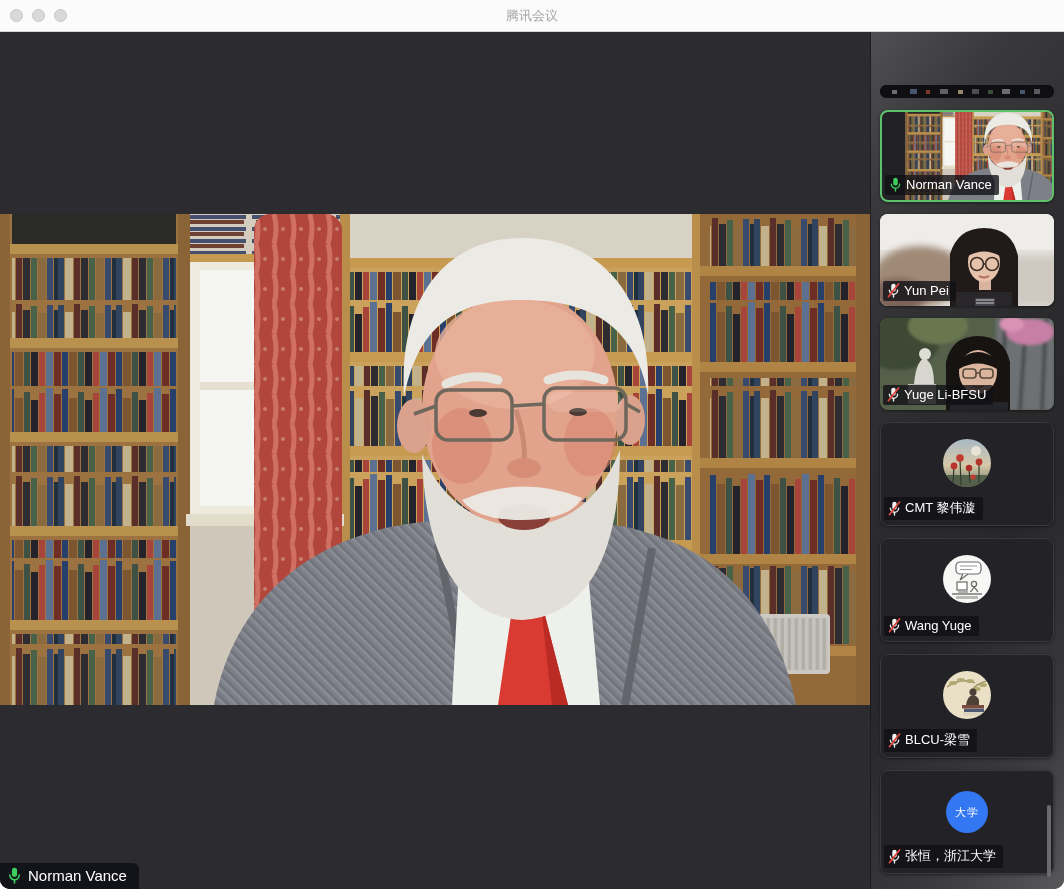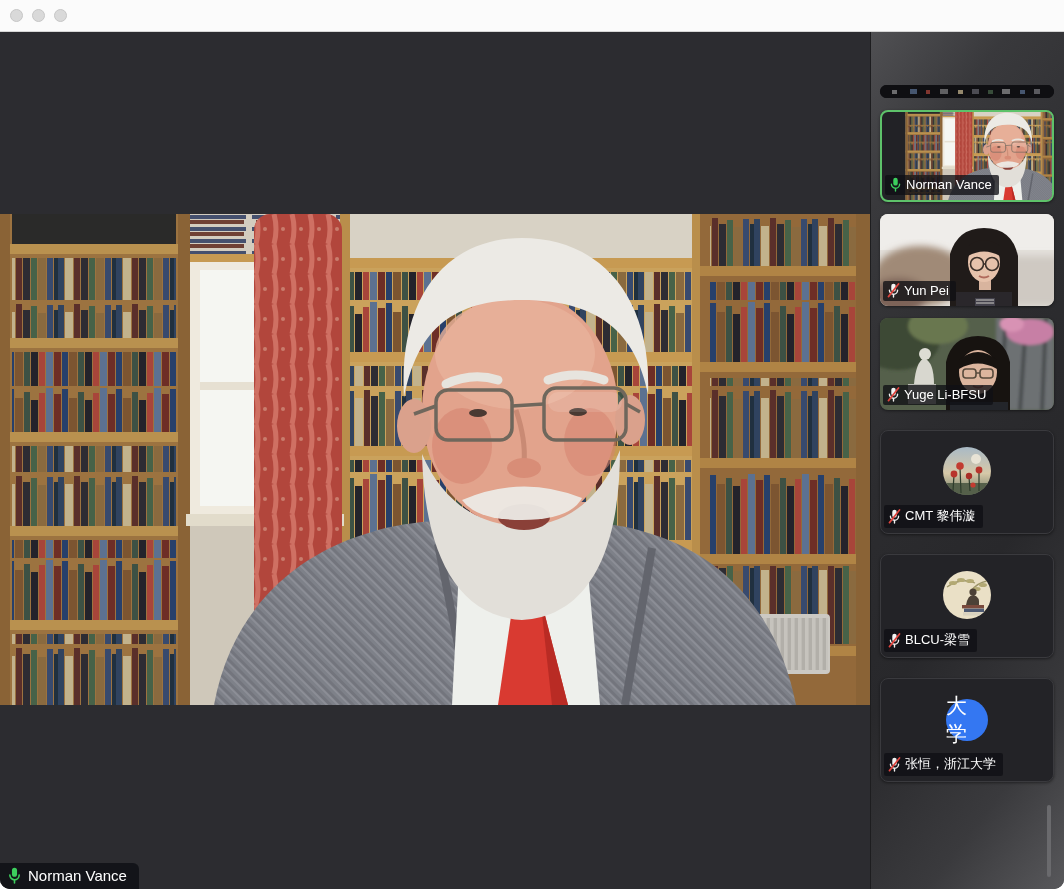--- a/index.html
+++ b/index.html
@@ -16,28 +16,28 @@
   .stage{position:absolute;left:0;right:0;top:182px;height:491px;background:#cfc8bb;}
   .stage svg{display:block;width:100%;height:100%;}
   .nametag{position:absolute;left:0;bottom:0;display:flex;align-items:center;gap:6px;background:rgba(15,17,21,.85);color:#fff;font-size:15px;padding:4px 12px 5px 7px;border-radius:0 6px 0 0;}
   .nametag .mic{width:15px;height:17px;}
   
   .sidebar{width:194px;flex:none;position:relative;border-left:1px solid #1d1d1f;box-sizing:border-box;
     background:linear-gradient(128deg,#505053 0%,#39393c 16%,#2c2c2f 42%,#28282b 62%,#3a3a3d 84%,#58585b 100%);}
   .tile{position:relative;width:174px;margin-left:9px;border-radius:8px;overflow:hidden;background:#222226;box-shadow:0 1px 3px rgba(0,0,0,.45);}
   .tile svg.fill{position:absolute;inset:0;width:100%;height:100%;display:block;}
   .tile-video{height:92px;margin-top:12px;}
-  .tile-avatar{height:104px;margin-top:20px;background:#232327;border:1px solid #3a3a3e;box-sizing:border-box;}
+  .tile-avatar{height:104px;margin-top:12px;background:#232327;border:1px solid #3a3a3e;box-sizing:border-box;}
   .tile-active{border:2px solid #5ec26a;box-sizing:border-box;}
   .tile-partial{height:13px;margin-top:53px;border-radius:8px;background:#0f0f12;box-shadow:none;}
   .tile-label{position:absolute;left:3px;bottom:5px;display:flex;align-items:center;gap:4px;background:rgba(15,16,20,.78);color:#fff;font-size:13px;padding:2px 7px 3px 4px;border-radius:2px;max-width:160px;white-space:nowrap;}
   .tile-label .mic{width:13px;height:15px;flex:none;}
   .avatar{position:absolute;left:50%;top:16px;transform:translateX(-50%);width:48px;height:48px;border-radius:50%;overflow:hidden;}
   .avatar svg{display:block;width:100%;height:100%;}
-  .avatar-blue{position:absolute;left:50%;top:20px;transform:translateX(-50%);width:42px;height:42px;border-radius:50%;background:#3477f2;color:#fff;font-size:21px;display:flex;align-items:center;justify-content:center;letter-spacing:1px;}
+  .avatar-blue{position:absolute;left:50%;top:20px;transform:translateX(-50%);width:42px;height:42px;border-radius:50%;background:#3477f2;color:#fff;font-size:11px;display:flex;align-items:center;justify-content:center;letter-spacing:1px;}
   .scrollthumb{position:absolute;right:13px;bottom:12px;width:4px;height:72px;border-radius:2px;background:#6a6a6d;}
   .specks{position:absolute;left:0;top:0;width:100%;height:100%;}
 </style>
 </head>
 <body>
 
 <svg width="0" height="0" style="position:absolute" aria-hidden="true">
   <defs>
     <pattern id="books-a" width="54" height="86" patternUnits="userSpaceOnUse">
       <rect x="0" y="8" width="7" height="78" fill="#6e2e26"></rect>
@@ -210,20 +210,21 @@
 </svg>
 
 <div class="window">
 
   <div class="titlebar">
     <div class="traffic">
       <div class="tl-btn"></div>
       <div class="tl-btn"></div>
       <div class="tl-btn"></div>
     </div>
+    <div class="win-title">腾讯会议</div>
   </div>
 
   <div class="content">
 
     <div class="main">
       <div class="stage">
         <svg viewBox="0 0 870 491" preserveAspectRatio="xMidYMid slice">
             <use href="#scene-vance"></use>
           </svg>
       </div>
@@ -358,20 +359,42 @@
           </svg>
         </div>
         <div class="tile-label">
           <svg class="mic">
               <use href="#mic-off"></use>
             </svg>
           <span>CMT 黎伟漩</span>
         </div>
       </div>
 
+      <div class="tile tile-avatar">
+        <div class="avatar">
+          <svg viewBox="0 0 48 48">
+            <rect width="48" height="48" fill="#f7f7f5"></rect>
+            <rect x="13" y="7" width="25" height="12" rx="4" fill="#ffffff" stroke="#6a6a68" stroke-width="1.2"></rect>
+            <path d="M20 19 l-3 6 l8 -6" fill="#ffffff" stroke="#6a6a68" stroke-width="1.2"></path>
+            <path d="M17 11 h17 M17 14.5 h12" stroke="#9a9a98" stroke-width="1"></path>
+            <rect x="14" y="27" width="10" height="8" fill="#ffffff" stroke="#6a6a68" stroke-width="1.2"></rect>
+            <path d="M15 37 h10" stroke="#6a6a68" stroke-width="1.2"></path>
+            <circle cx="31" cy="29" r="2.6" fill="none" stroke="#6a6a68" stroke-width="1.2"></circle>
+            <path d="M31 32 q-2 4 -4 5 M31 32 q3 3 4 5" stroke="#6a6a68" stroke-width="1.2" fill="none"></path>
+            <path d="M9 39 h30" stroke="#7a7a78" stroke-width="1.4"></path>
+            <rect x="13" y="41" width="22" height="3" fill="#b9b9b7"></rect>
+          </svg>
+        </div>
+        <div class="tile-label">
+          <svg class="mic">
+              <use href="#mic-off"></use>
+            </svg>
+          <span>Wang Yuge</span>
+        </div>
+      </div>
 
       <div class="tile tile-avatar">
         <div class="avatar">
           <svg viewBox="0 0 48 48">
             <rect width="48" height="48" fill="#eae0c6"></rect>
             <g stroke="#9c9468" stroke-width="1.3" fill="none">
               <path d="M4 16 q14 -10 28 -4"></path>
                 <path d="M44 10 q-10 2 -16 10"></path>
             </g>
             <g fill="#b3a973">

